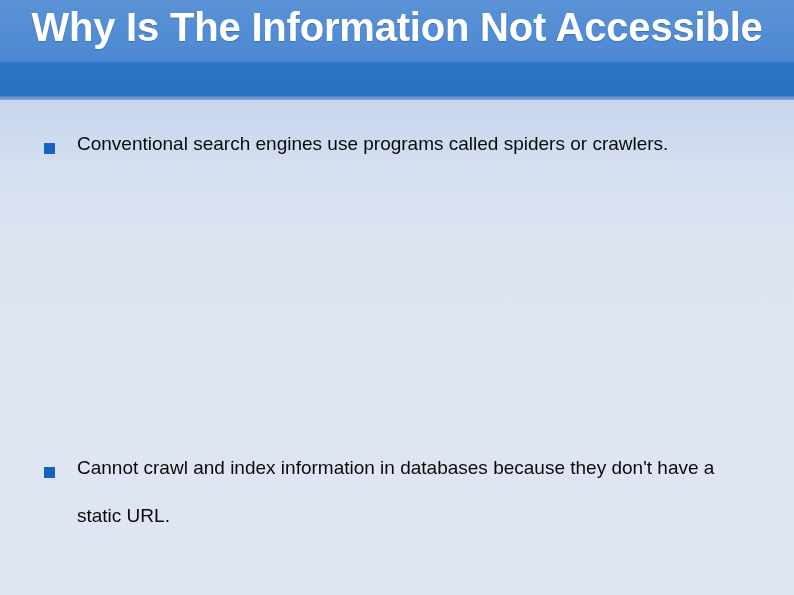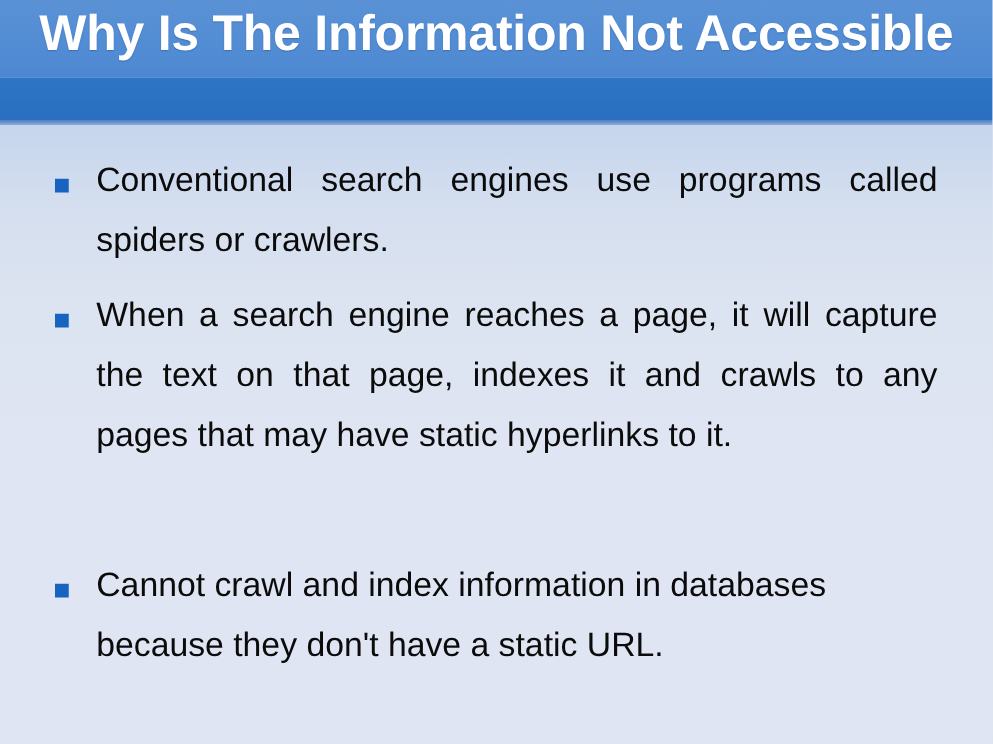--- a/index.html
+++ b/index.html
@@ -90,21 +90,21 @@
   }
   .bullet-marker {
     position: absolute;
     left: 0;
     width: 11px;
     height: 11px;
     background: #1763c0;
   }
   .bullet-text {
     margin-left: 33px;
-    font-size: 27px;
+    font-size: 19px;
     line-height: 48px;
     color: #0b0b0b;
     width: 673px;
   }
   .justify { text-align: justify; }
   .justify-all { text-align: justify; text-align-last: left; }
   .left { text-align: left; }
 
   
   #bullet-0 { top: 20px; }
@@ -128,24 +128,20 @@
     <div id="title">Why Is The Information Not Accessible</div>
   </div>
 
   <div id="body">
 
     <div class="bullet-row" id="bullet-0">
       <span class="bullet-marker"></span>
       <div class="bullet-text justify-all">Conventional search engines use programs called spiders or crawlers.</div>
     </div>
 
-    <div class="bullet-row" id="bullet-1">
-      <span class="bullet-marker"></span>
-      <div class="bullet-text justify">When a search engine  reaches a  page,  it will capture the text on that page, indexes it  and crawls to any pages that may have static hyperlinks to it.</div>
-    </div>
 
     <div class="bullet-row" id="bullet-2">
       <span class="bullet-marker"></span>
       <div class="bullet-text left">Cannot crawl and index information in databases because they don't have a static URL.</div>
     </div>
 
   </div>
 </div>
 
 </body></html>

